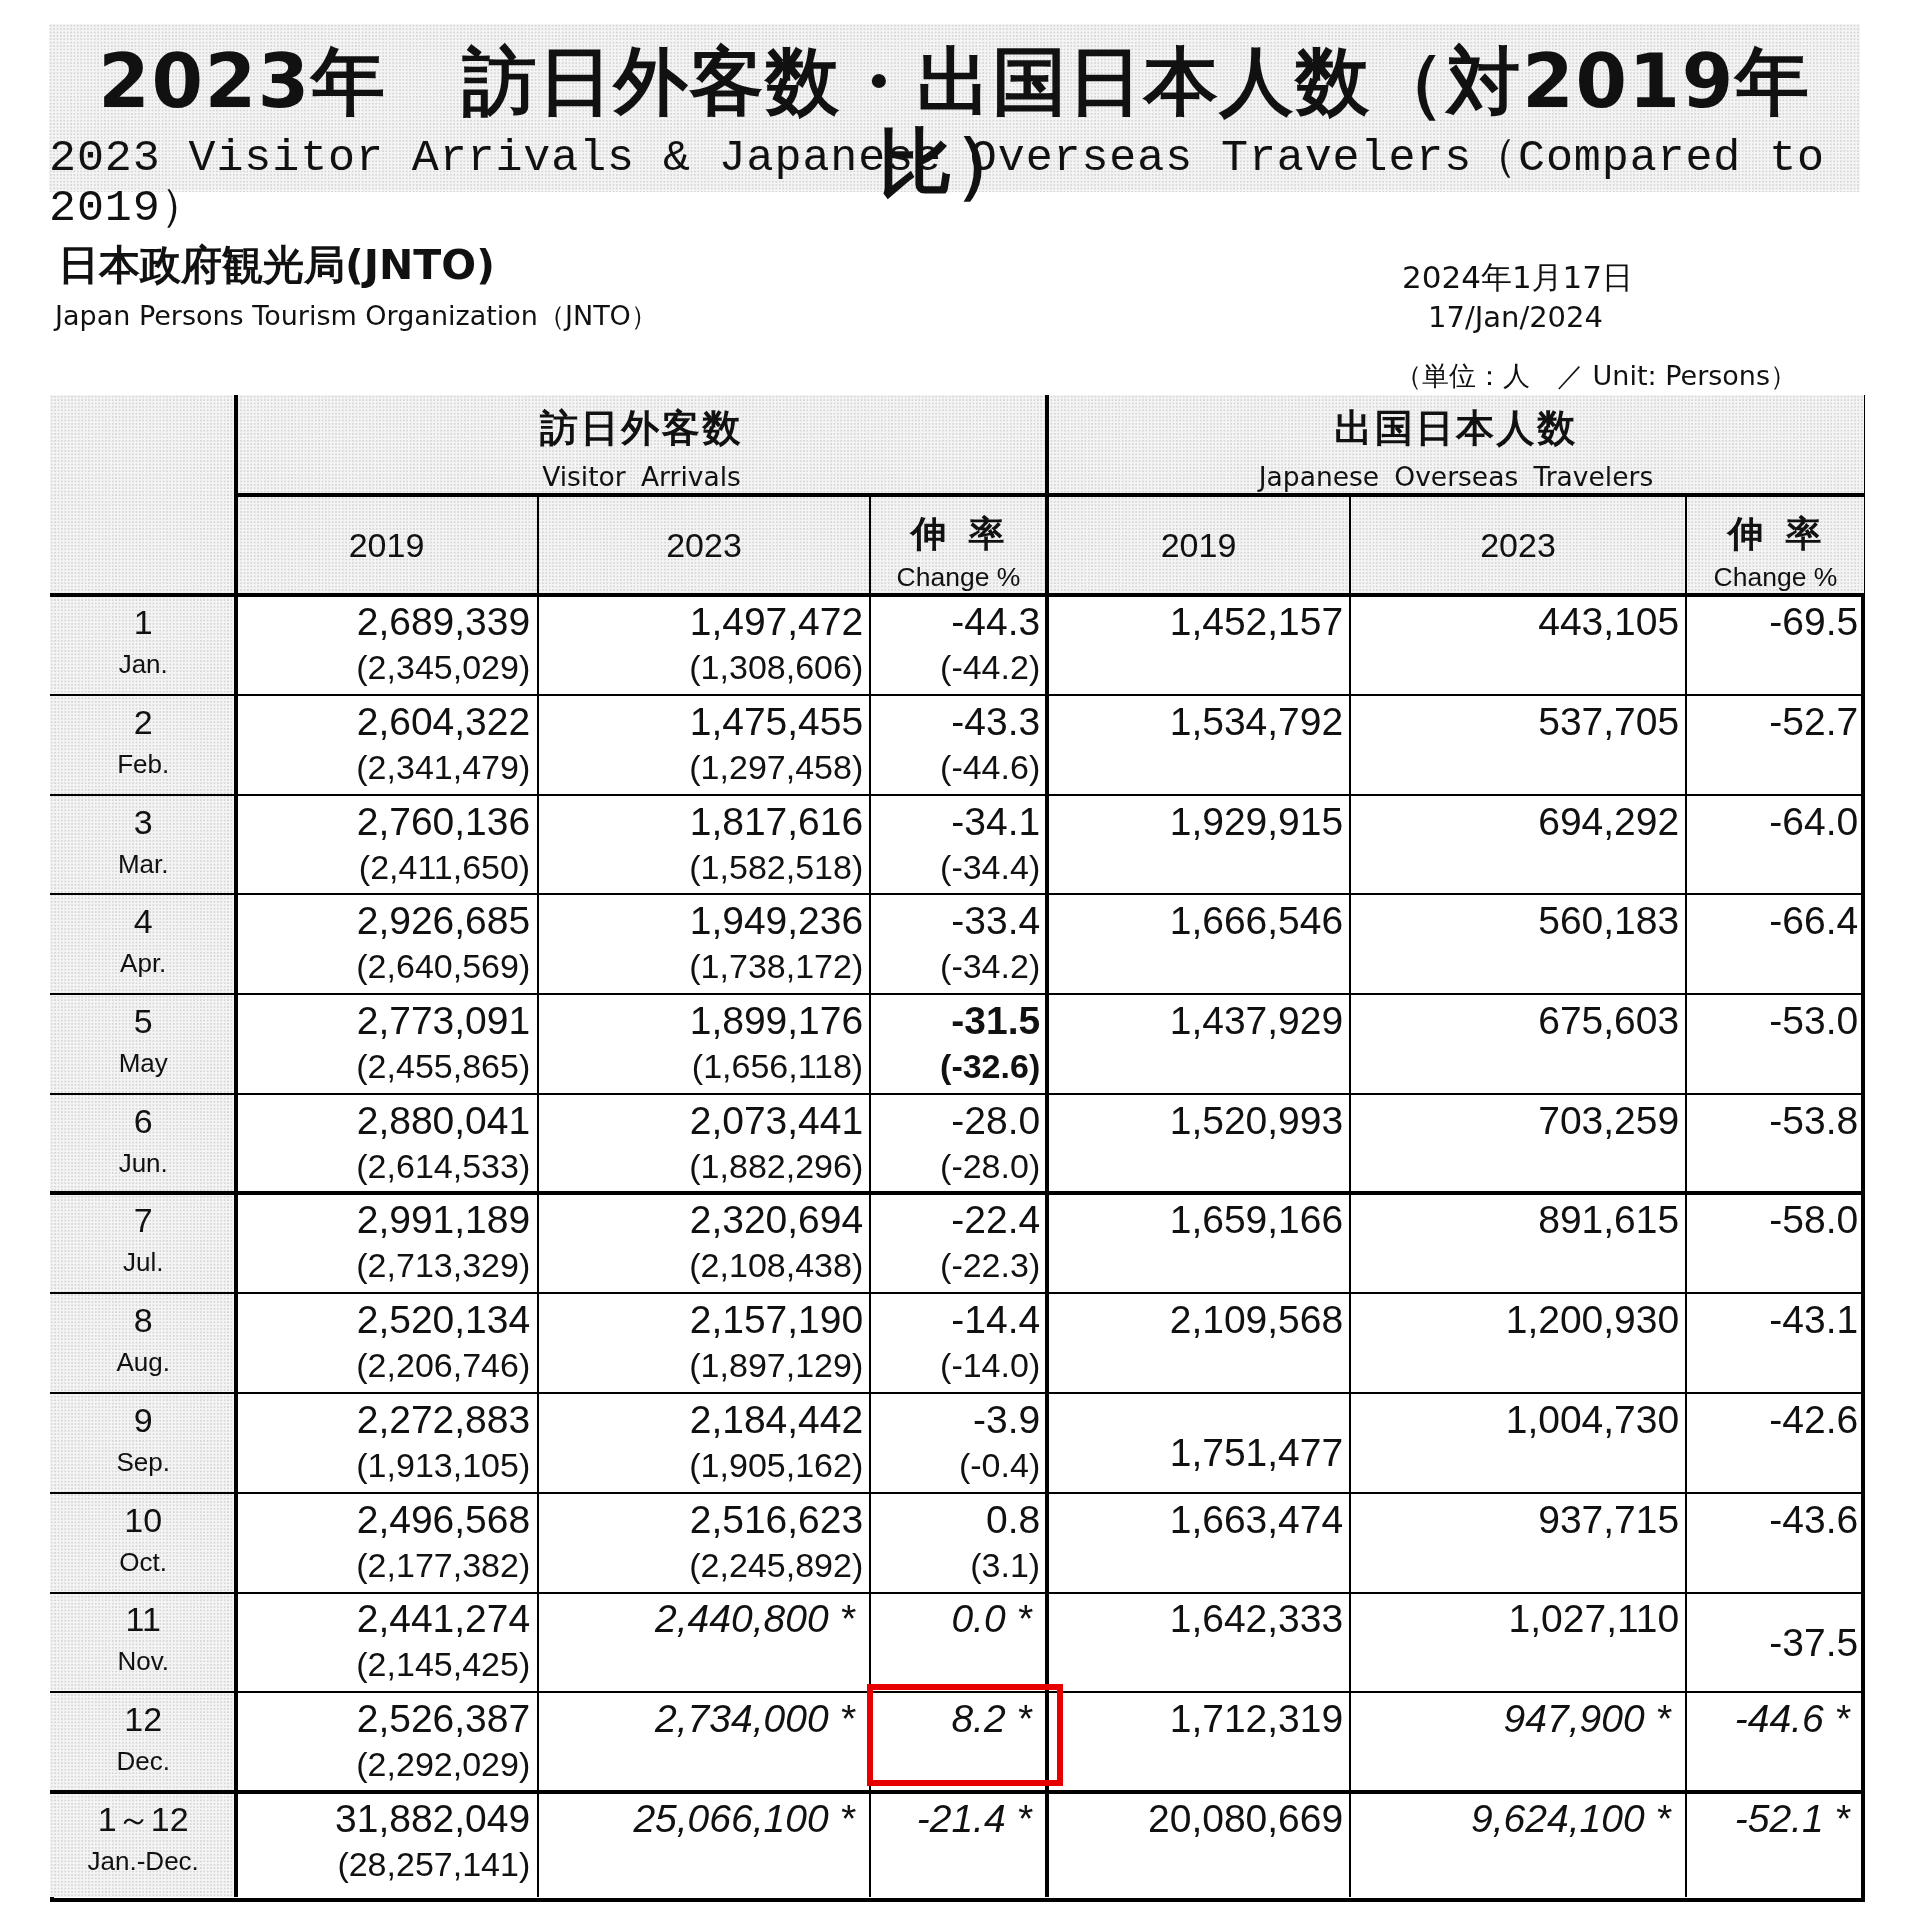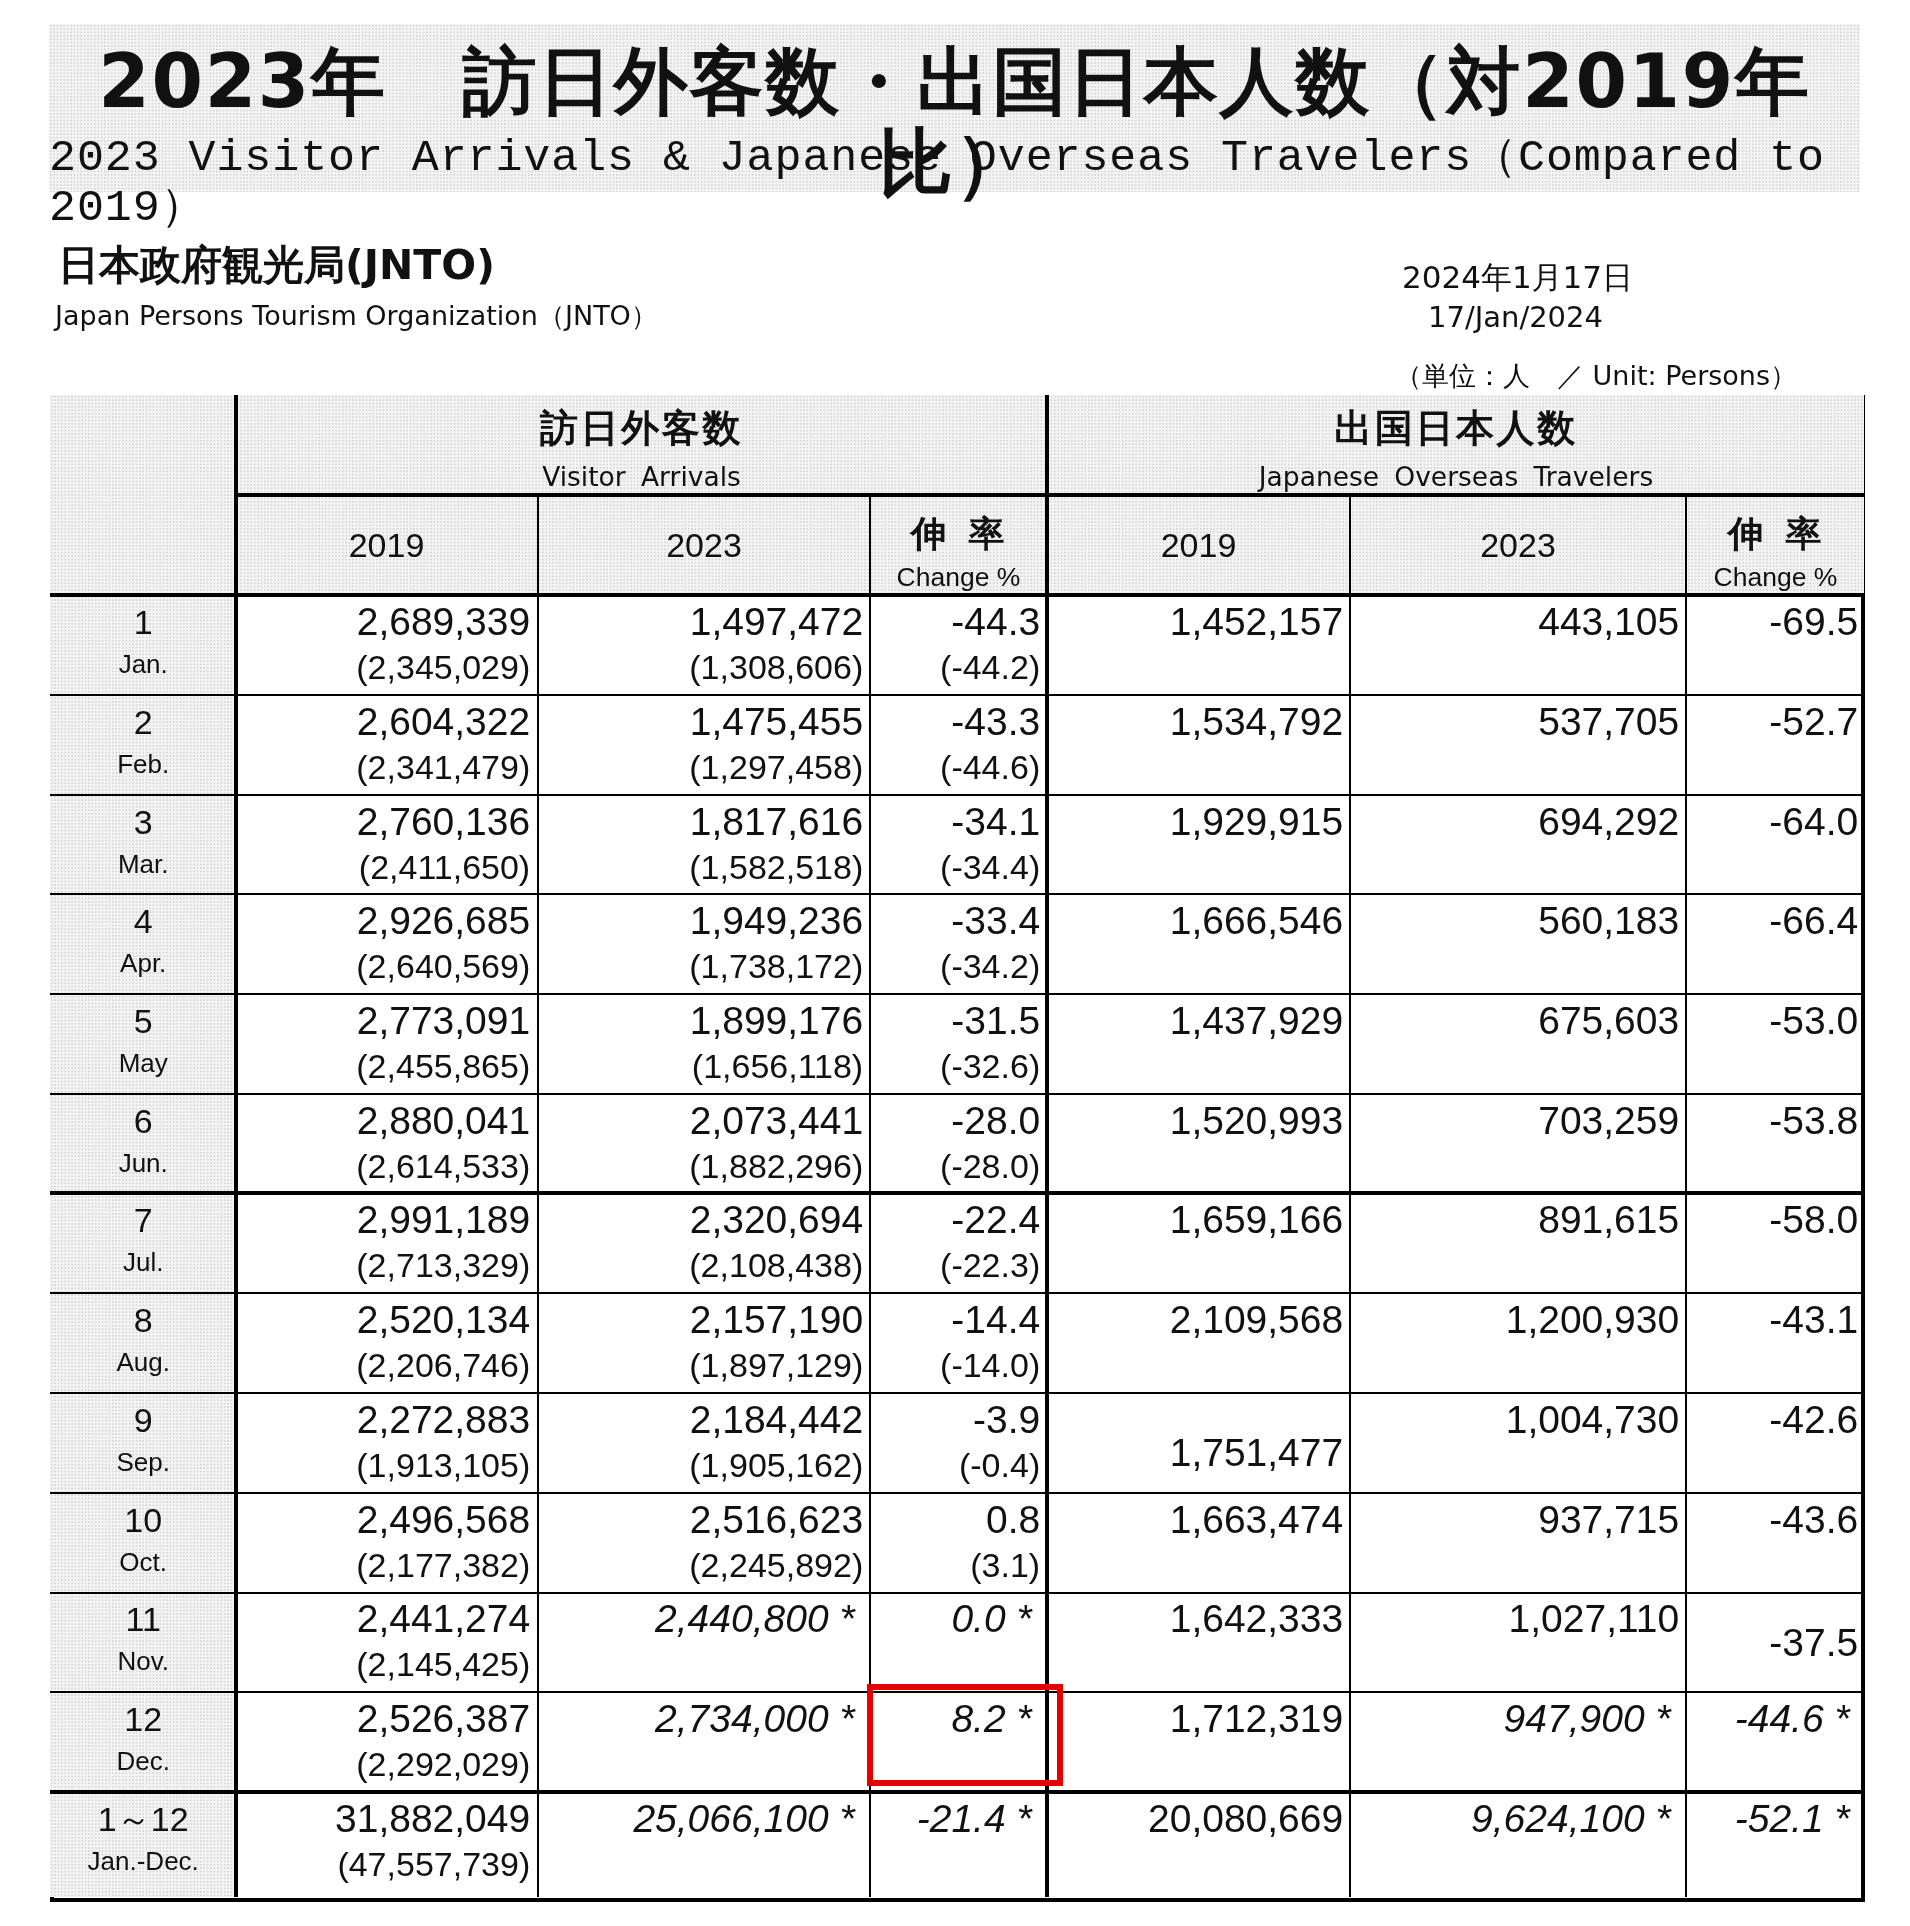--- a/index.html
+++ b/index.html
@@ -222,21 +222,21 @@
       <div class="name">May</div>
     </div>
     <div class="cell val-cell" style="left: 182px; top: 595px; width: 301px; height: 100px;">
       <div class="main">2,773,091</div>
       <div class="sub">(2,455,865)</div>
     </div>
     <div class="cell val-cell" style="left: 484px; top: 595px; width: 332px; height: 100px;">
       <div class="main">1,899,176</div>
       <div class="sub">(1,656,118)</div>
     </div>
-    <div class="cell val-cell" style="left: 816px; top: 595px; width: 177px; height: 72px;">
+    <div class="cell val-cell" style="left: 816px; top: 595px; width: 177px; height: 72px; font-weight: bold;">
       <div class="main">-31.5</div>
       <div class="sub">(-32.6)</div>
     </div>
     <div class="cell val-cell" style="left: 993px; top: 595px; width: 303px; height: 100px;">
       <div class="main">1,437,929</div>
     </div>
     <div class="cell val-cell" style="left: 1296px; top: 595px; width: 336px; height: 100px;">
       <div class="main">675,603</div>
     </div>
     <div class="cell val-cell" style="left: 1632px; top: 595px; width: 179px; height: 100px;">
@@ -416,21 +416,21 @@
     </div>
     <div class="cell val-cell" style="left: 1632px; top: 1293px; width: 179px; height: 100px;">
       <div class="main est">-44.6 *</div>
     </div>
     <div class="cell month-cell" style="left: -4.3px; top: 1393px; width: 187px; height: 105px;">
       <div class="num">1～12</div>
       <div class="name">Jan.-Dec.</div>
     </div>
     <div class="cell val-cell" style="left: 182px; top: 1393px; width: 301px; height: 105px;">
       <div class="main">31,882,049</div>
-      <div class="sub">(47,557,739)</div>
+      <div class="sub">(28,257,141)</div>
     </div>
     <div class="cell val-cell" style="left: 484px; top: 1393px; width: 332px; height: 105px;">
       <div class="main est">25,066,100 *</div>
       <div class="sub"></div>
     </div>
     <div class="cell val-cell" style="left: 816px; top: 1393px; width: 177px; height: 105px;">
       <div class="main est">-21.4 *</div>
       <div class="sub"></div>
     </div>
     <div class="cell val-cell" style="left: 993px; top: 1393px; width: 303px; height: 105px;">

